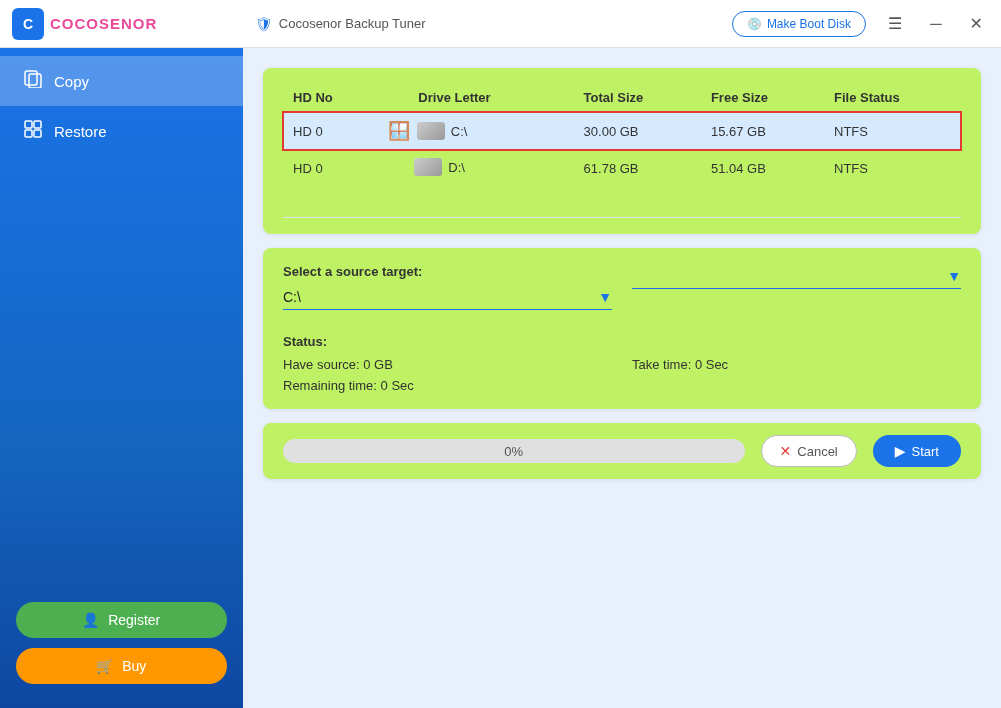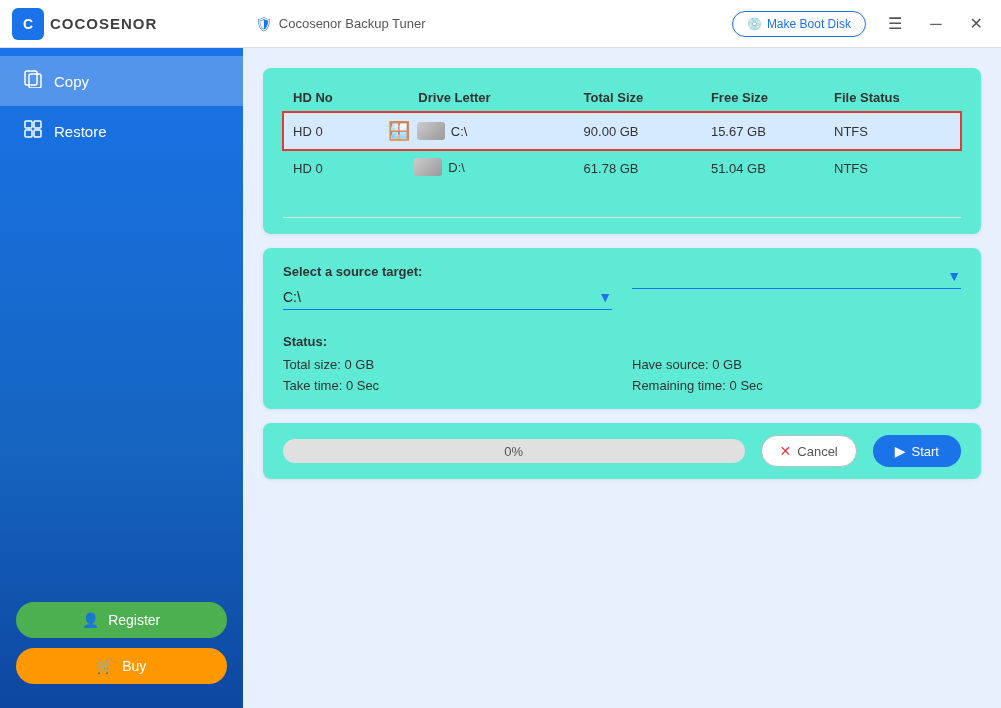--- a/index.html
+++ b/index.html
@@ -22,21 +22,21 @@
       width: 243px;
     }
     .logo-icon {
       width: 32px; height: 32px;
       background: #1a73e8;
       border-radius: 6px;
       display: flex; align-items: center; justify-content: center;
       color: white; font-weight: bold; font-size: 14px;
     }
     .logo-text {
-      font-size: 15px; font-weight: 700; color: #404040; letter-spacing: 1px;
+      font-size: 15px; font-weight: 700; color: #ec4899; letter-spacing: 1px;
     }
     .titlebar-app {
       display: flex; align-items: center; gap: 6px;
       color: #555; font-size: 13px; flex: 1;
     }
     .titlebar-app-icon { color: #1a73e8; font-size: 14px; }
     .titlebar-controls {
       display: flex; align-items: center; gap: 16px;
     }
     .boot-disk-btn {
@@ -118,21 +118,21 @@
       background: #e8f0fe;
       padding: 20px 20px 20px 20px;
       display: flex;
       flex-direction: column;
       gap: 14px;
       overflow-y: auto;
     }
 
     
     .panel {
-      background: #5eead4;
+      background: #bef264;
       border-radius: 8px;
       padding: 16px 20px;
       box-shadow: 0 1px 4px rgba(0,0,0,0.08);
     }
 
     
     .drive-table {
       width: 100%;
       border-collapse: collapse;
     }
@@ -325,21 +325,21 @@
         <tbody>
           <tr class="row-selected-highlight" style="cursor:pointer;">
             <td>HD 0</td>
             <td>
               <div class="drive-icon">
                 <span style="font-size:18px;">🪟</span>
                 <span style="display:inline-block; width:28px; height:18px; background:linear-gradient(135deg,#ccc 0%,#999 100%); border-radius:3px; vertical-align:middle;"></span>
                 <span>C:\</span>
               </div>
             </td>
-            <td>90.00 GB</td>
+            <td>30.00 GB</td>
             <td>15.67 GB</td>
             <td>NTFS</td>
           </tr>
           <tr style="cursor:pointer;">
             <td>HD 0</td>
             <td>
               <div class="drive-icon">
                 <span style="display:inline-block; width:28px; height:18px; background:linear-gradient(135deg,#ccc 0%,#999 100%); border-radius:3px; vertical-align:middle; margin-left:26px;"></span>
                 <span>D:\</span>
               </div>
@@ -368,24 +368,20 @@
             <span class="select-dropdown-text"></span>
             <span class="select-dropdown-arrow">▼</span>
           </div>
         </div>
       </div>
 
       <div class="status-section">
         <div class="status-label">Status:</div>
         <div class="status-grid">
           <div class="status-item">
-            <span class="status-key">Total size:</span>
-            <span>0 GB</span>
-          </div>
-          <div class="status-item">
             <span class="status-key">Have  source:</span>
             <span>0 GB</span>
           </div>
           <div class="status-item">
             <span class="status-key">Take time:</span>
             <span>0 Sec</span>
           </div>
           <div class="status-item">
             <span class="status-key">Remaining time:</span>
             <span>0 Sec</span>

